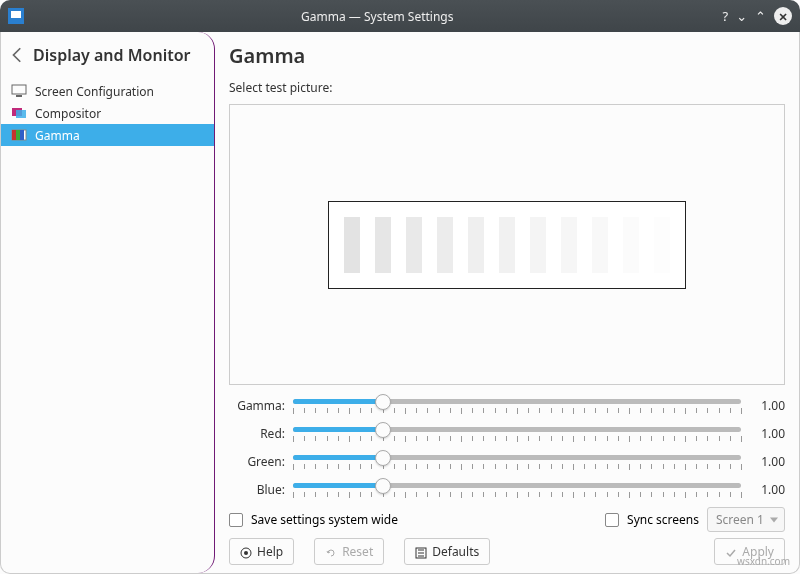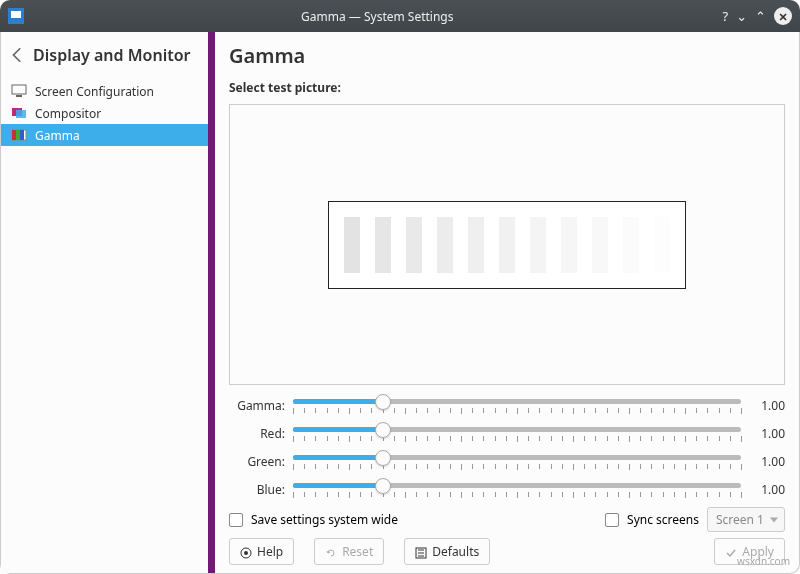--- a/index.html
+++ b/index.html
@@ -8,32 +8,32 @@
     .titlebar { height: 32px; background: linear-gradient(#4a5054,#3f4549); color: #eee; display: flex; align-items: center; padding: 0 8px; font-size: 12px; border-top-left-radius: 10px; border-top-right-radius: 10px;}
     .titlebar .app-icon { width: 16px; height: 16px; background:#2a7fcf; margin-right: 8px; display:inline-block; position:relative;}
     .titlebar .app-icon::after{content:"";position:absolute;left:3px;top:3px;width:10px;height:7px;background:#fff;}
     .titlebar .title { flex:1; text-align:center; color:#eee; }
     .titlebar .win-btns { display:flex; gap:8px; align-items:center; }
     .titlebar .win-btn { color:#eee; cursor:pointer; font-size:13px; }
     .titlebar .close-btn { width:18px; height:18px; border-radius:50%; background:#eee; color:#333; display:flex; align-items:center; justify-content:center; font-size:11px; font-weight:bold;}
     
     .body { display:flex; height: calc(100% - 32px); border:1px solid #ccc; border-top:none; border-bottom-left-radius:10px; border-bottom-right-radius:10px;}
     
-    .sidebar { width: 214px; border-right:7px solid #701a75; display:flex; flex-direction:column; background:#fcfcfc;}
+    .sidebar { width: 214px; border-right:1px solid #701a75; display:flex; flex-direction:column; background:#fcfcfc;border-radius:17px;}
     .sidebar-header { display:flex; align-items:center; padding: 12px 10px 14px 8px; }
     .back-btn { width:18px; height:18px; cursor:pointer; margin-right:6px;}
     .sidebar-header h2 { font-size:16px; font-weight:600; color:#333; }
     .sidebar-items { display:flex; flex-direction:column; }
     .sidebar-item { display:flex; align-items:center; padding: 4px 10px; height:22px; font-size:12px; color:#333; cursor:pointer; gap:8px;}
     .sidebar-item.active { background:#3daee9; color:#fff; }
     .sb-icon { width:16px; height:16px; display:inline-flex; align-items:center; justify-content:center; }
     
     .main { flex:1; padding: 10px 14px 8px 14px; display:flex; flex-direction:column; }
     .main h1 { font-size:20px; font-weight:600; color:#333; margin-bottom:10px;}
-    .picture-row { display:flex; align-items:center; gap:8px; font-size:12px; color:#333; margin-bottom:8px;font-weight:bold;}
+    .picture-row { display:flex; align-items:center; gap:8px; font-size:12px; color:#333; margin-bottom:8px;}
     .dropdown { background:#3daee9; color:#fff; padding:3px 22px 3px 10px; border-radius:3px; border:none; font-size:12px; cursor:pointer; position:relative;}
     .dropdown::after { content:""; position:absolute; right:8px; top:50%; width:0;height:0; border-left:4px solid transparent; border-right:4px solid transparent; border-top:5px solid #fff; transform:translateY(-50%);}
     
     .preview-frame { flex:1; border:1px solid #ccc; display:flex; align-items:center; justify-content:center; margin-bottom:10px; min-height:270px;}
     .preview-inner { border:1px solid #222; width:358px; height:88px; display:flex; align-items:center; justify-content:space-evenly; background:#fff;}
     .bar { width:16px; height:56px; }
     
     .sliders { display:flex; flex-direction:column; gap:8px; margin-bottom:8px;}
     .slider-row { display:flex; align-items:center; gap:8px; font-size:12px;}
     .slider-row .lbl { width:56px; text-align:right; color:#333;}

